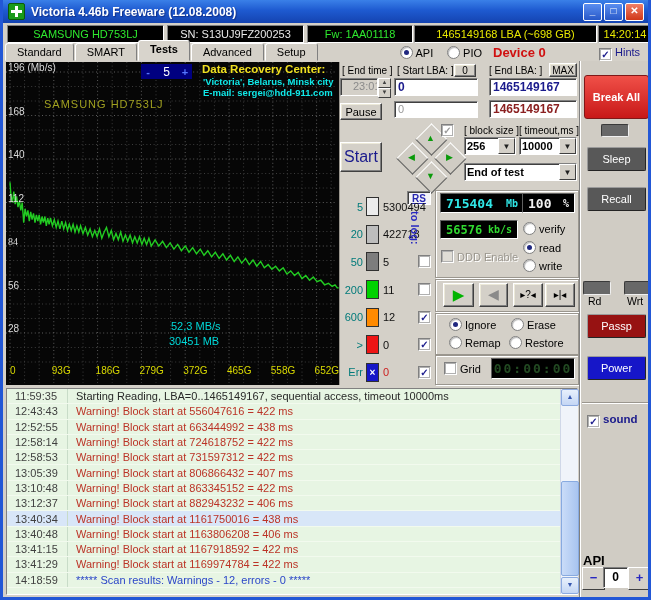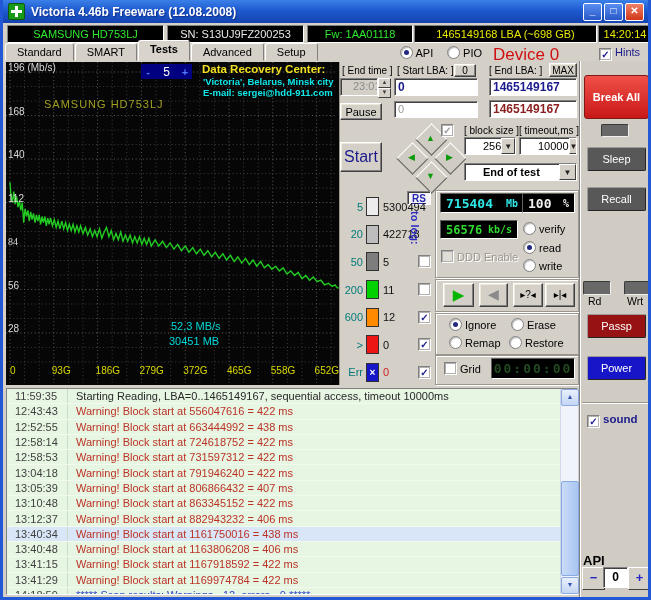--- a/index.html
+++ b/index.html
@@ -20,21 +20,21 @@
   
   .lcdcell{top:25px;height:16px;background:#000;border:1px solid;border-color:#808080 #ffffff #ffffff #808080;display:flex;align-items:center;justify-content:center;font-size:11px;white-space:nowrap;}
   .green{color:#2ee82e;} .white{color:#e8e8e8;} .yellow{color:#e8e800;}
   
   .tabstrip{left:2px;top:43px;height:18px;display:flex;align-items:flex-end;}
   .tab{height:15px;padding:1px 11px 0 11px;background:#d4d0c8;border:1px solid;border-color:#fff #808080 #d4d0c8 #fff;border-radius:3px 3px 0 0;margin-right:1px;line-height:15px;}
   .tab.active{height:18px;font-weight:bold;background:#d8d4cc;border-bottom:1px solid #d8d4cc;}
   .radio{width:11px;height:11px;border-radius:50%;background:#fff;border:1px solid #808080;box-shadow:inset 1px 1px 1px #b8b8b8;display:inline-block;position:relative;vertical-align:-2px;}
   .radio.sel::after{content:"";position:absolute;left:3px;top:3px;width:5px;height:5px;border-radius:50%;background:#202880;}
   .check{width:11px;height:11px;background:#fff;border:1px solid;border-color:#808080 #fff #fff #808080;box-shadow:inset 0 0 0 1px #b0b0b0;display:inline-block;text-align:center;line-height:11px;font-size:10px;color:#1a1a8c;font-weight:bold;vertical-align:-2px;}
-  .devred{color:#d01010;font-weight:normal;font-size:17px;text-align:right;}
+  .devred{color:#d01010;font-weight:bold;font-size:13px;text-align:right;}
   .navy{color:#1a1a8c;font-weight:bold;}
   
   #graph{left:3px;top:62px;width:333px;height:323px;background:#060606;border-right:1px solid #9a968e;}
   .ytick{position:absolute;left:2px;color:#dcdcdc;font-size:10px;}
   .xtick{position:absolute;top:303px;color:#d8d800;font-size:10px;}
   .zoomw{position:absolute;left:135px;top:2px;width:51px;height:15px;background:#000080;display:flex;align-items:center;color:#fff;}
   .zoomw .pm{color:#5577ff;font-weight:bold;width:14px;text-align:center;font-size:11px;}
   .zoomw .val{flex:1;text-align:center;font-size:12px;}
   .banner1{position:absolute;left:196px;top:1px;color:#f0e020;font-weight:bold;font-size:11.5px;white-space:nowrap;}
   .banner2{position:absolute;left:197px;top:14px;color:#10e8e8;font-weight:bold;font-size:9.5px;white-space:nowrap;}
@@ -42,21 +42,21 @@
   .drivelbl{position:absolute;left:38px;top:36px;color:#a0a020;font-size:11px;letter-spacing:1px;}
   .cspeed{position:absolute;color:#00d8d8;font-size:11px;}
   
   .lbl{font-size:10px;white-space:nowrap;}
   .btn{background:#d4d0c8;border:1px solid;border-color:#fff #404040 #404040 #fff;box-shadow:inset -1px -1px 0 #808080,inset 1px 1px 0 #ece9d8;text-align:center;box-sizing:border-box;}
   .field{background:#fff;border:1px solid;border-color:#808080 #fff #fff #808080;box-shadow:inset 1px 1px 0 #404040 ;box-sizing:border-box;padding:1px 3px;overflow:hidden;white-space:nowrap;}
   .field.dis{background:#d4d0c8;color:#8a8a8a;}
   .fval{font-weight:bold;color:#1a1a8c;font-size:12px;}
   .fmaroon{font-weight:bold;color:#8b2020;font-size:12px;}
   .combo{display:flex;align-items:center;}
-  .combo .cv{flex:1;padding-left:18px;}
+  .combo .cv{flex:1;padding-left:2px;font-weight:bold;}
   .combo .ca{width:15px;align-self:stretch;background:#d4d0c8;border:1px solid;border-color:#fff #404040 #404040 #fff;text-align:center;font-size:8px;line-height:15px;color:#202020;}
   .spin{width:11px;height:8px;background:#d4d0c8;border:1px solid;border-color:#fff #404040 #404040 #fff;font-size:6px;line-height:7px;text-align:center;color:#404040;}
   .diamond{width:21px;height:21px;background:#d0ccc4;border:1px solid;border-color:#fff #606060 #606060 #fff;transform:rotate(45deg);position:absolute;}
   .dglyph{position:absolute;color:#0a9a0a;font-size:9px;width:21px;text-align:center;line-height:21px;}
   
   .stat-row{height:27.6px;display:flex;align-items:center;width:92px;}
   .stat-label{width:24px;text-align:right;color:#007a7a;font-size:11px;margin-right:3px;}
   .stat-square{width:13px;height:19px;border:1px solid #303030;box-sizing:border-box;margin-right:4px;text-align:center;color:#fff;font-size:10px;font-weight:bold;line-height:17px;}
   .stat-value{font-size:11px;color:#101010;}
   .tolog{writing-mode:vertical-rl;text-orientation:sideways;color:#2828c0;font-weight:bold;font-size:11px;}
@@ -346,24 +346,20 @@
         </div>
         <div class="log-row">
           <span class="lt">12:58:14</span>
           <span class="lx k-warn">Warning! Block start at 724618752 = 422 ms</span>
         </div>
         <div class="log-row">
           <span class="lt">12:58:53</span>
           <span class="lx k-warn">Warning! Block start at 731597312 = 422 ms</span>
         </div>
         <div class="log-row">
-          <span class="lt">13:04:18</span>
-          <span class="lx k-warn">Warning! Block start at 791946240 = 422 ms</span>
-        </div>
-        <div class="log-row">
           <span class="lt">13:05:39</span>
           <span class="lx k-warn">Warning! Block start at 806866432 = 407 ms</span>
         </div>
         <div class="log-row">
           <span class="lt">13:10:48</span>
           <span class="lx k-warn">Warning! Block start at 863345152 = 422 ms</span>
         </div>
         <div class="log-row">
           <span class="lt">13:12:37</span>
           <span class="lx k-warn">Warning! Block start at 882943232 = 406 ms</span>

